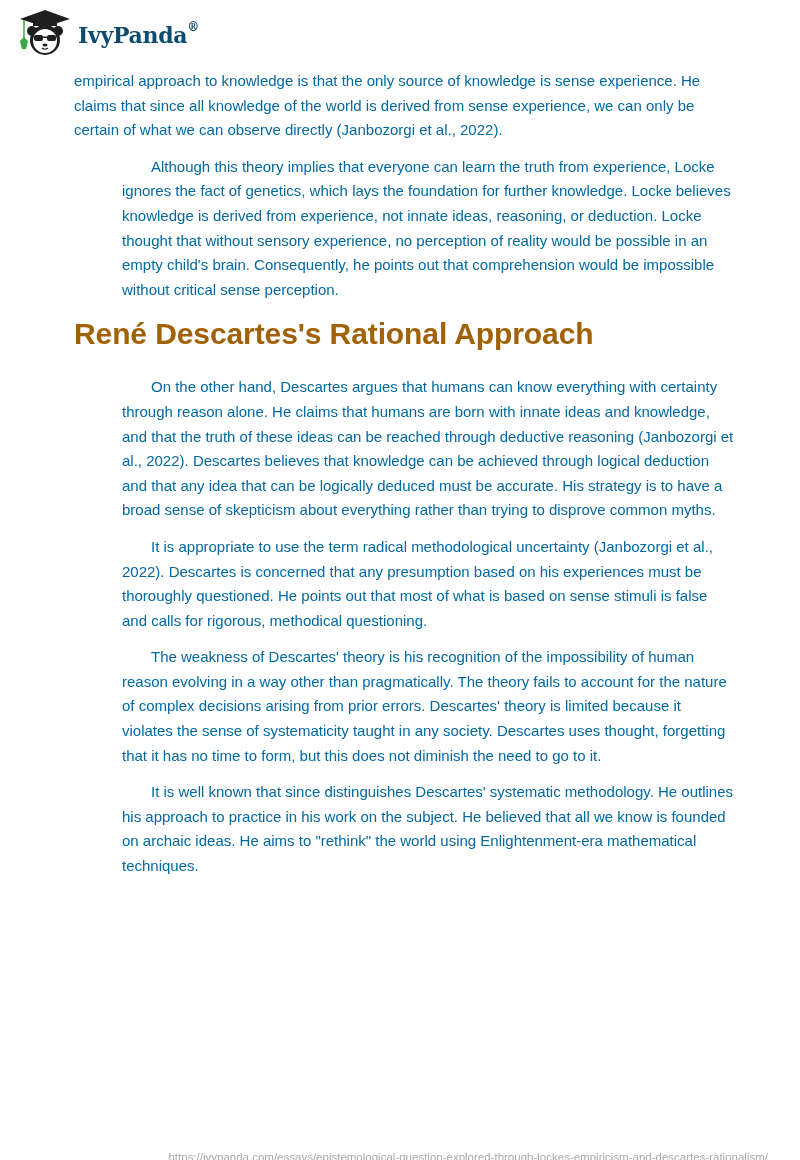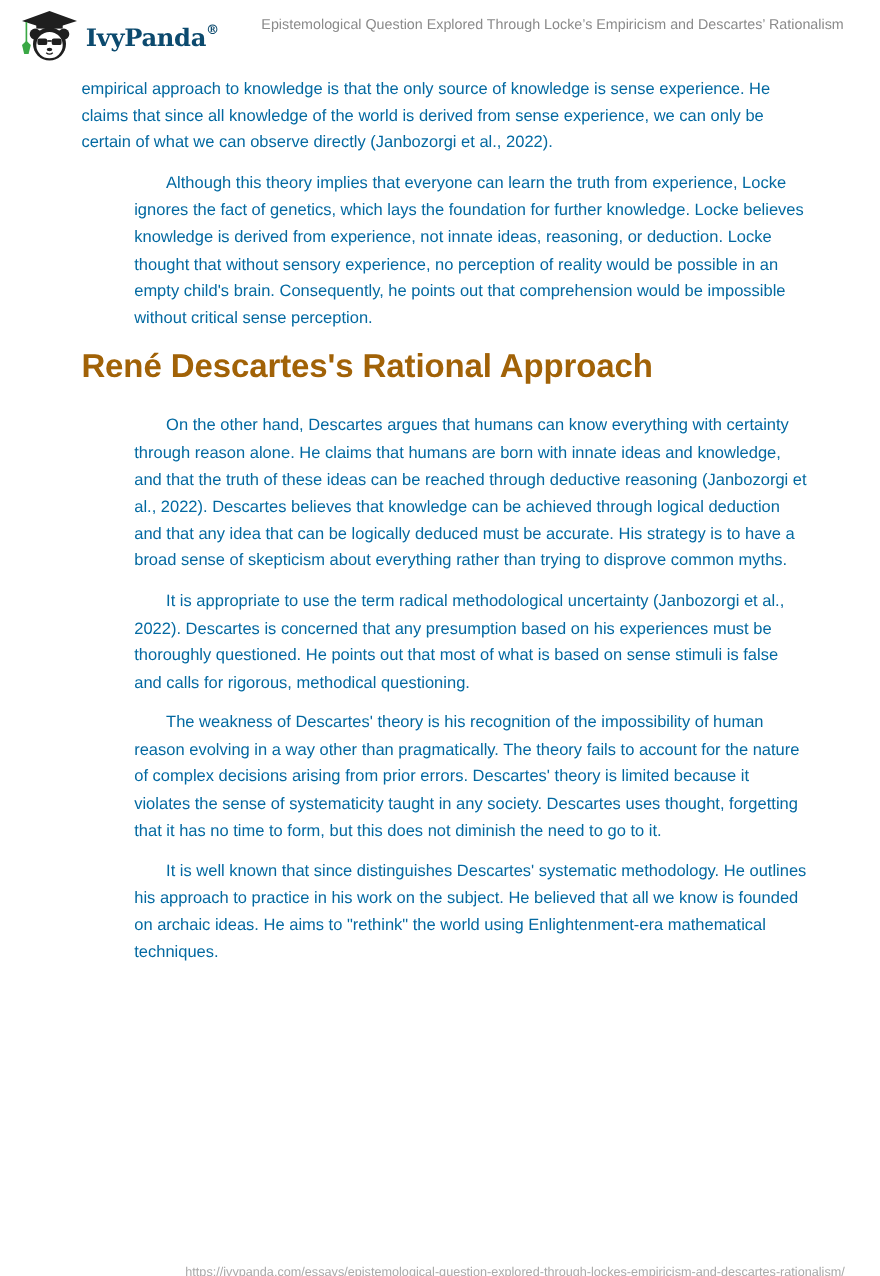--- a/index.html
+++ b/index.html
@@ -111,21 +111,20 @@
 
       <rect x="18" y="28" width="9" height="6" rx="2" fill="#1f1f1f"></rect>
       <rect x="31" y="28" width="9" height="6" rx="2" fill="#1f1f1f"></rect>
       <rect x="27" y="29.5" width="4" height="1.5" fill="#1f1f1f"></rect>
 
       <ellipse cx="29" cy="38" rx="2.5" ry="1.6" fill="#1f1f1f"></ellipse>
       <path d="M26,41 Q29,43.5 32,41" stroke="#1f1f1f" stroke-width="1.2" fill="none"></path>
     </svg>
     <span class="logo-text"><span>IvyPanda</span><sup>®</sup></span>
   </div>
-  <div class="doc-title">Epistemological Question Explored Through Locke’s Empiricism and Descartes’ Rationalism</div>
 </div>
 
 <div class="content">
   <p>empirical approach to knowledge is that the only source of knowledge is sense experience. He claims that since all knowledge of the world is derived from sense experience, we can only be certain of what we can observe directly (Janbozorgi et al., 2022).</p>
   <p class="indent">Although this theory implies that everyone can learn the truth from experience, Locke ignores the fact of genetics, which lays the foundation for further knowledge. Locke believes knowledge is derived from experience, not innate ideas, reasoning, or deduction. Locke thought that without sensory experience, no perception of reality would be possible in an empty child's brain. Consequently, he points out that comprehension would be impossible without critical sense perception.</p>
   <h2>René Descartes's Rational Approach</h2>
   <p class="indent">On the other hand, Descartes argues that humans can know everything with certainty through reason alone. He claims that humans are born with innate ideas and knowledge, and that the truth of these ideas can be reached through deductive reasoning (Janbozorgi et al., 2022). Descartes believes that knowledge can be achieved through logical deduction and that any idea that can be logically deduced must be accurate. His strategy is to have a broad sense of skepticism about everything rather than trying to disprove common myths.</p>
   <p class="indent">It is appropriate to use the term radical methodological uncertainty (Janbozorgi et al., 2022). Descartes is concerned that any presumption based on his experiences must be thoroughly questioned. He points out that most of what is based on sense stimuli is false and calls for rigorous, methodical questioning.</p>
   <p class="indent">The weakness of Descartes' theory is his recognition of the impossibility of human reason evolving in a way other than pragmatically. The theory fails to account for the nature of complex decisions arising from prior errors. Descartes' theory is limited because it violates the sense of systematicity taught in any society. Descartes uses thought, forgetting that it has no time to form, but this does not diminish the need to go to it.</p>
   <p class="indent">It is well known that since distinguishes Descartes' systematic methodology. He outlines his approach to practice in his work on the subject. He believed that all we know is founded on archaic ideas. He aims to "rethink" the world using Enlightenment-era mathematical techniques.</p>

